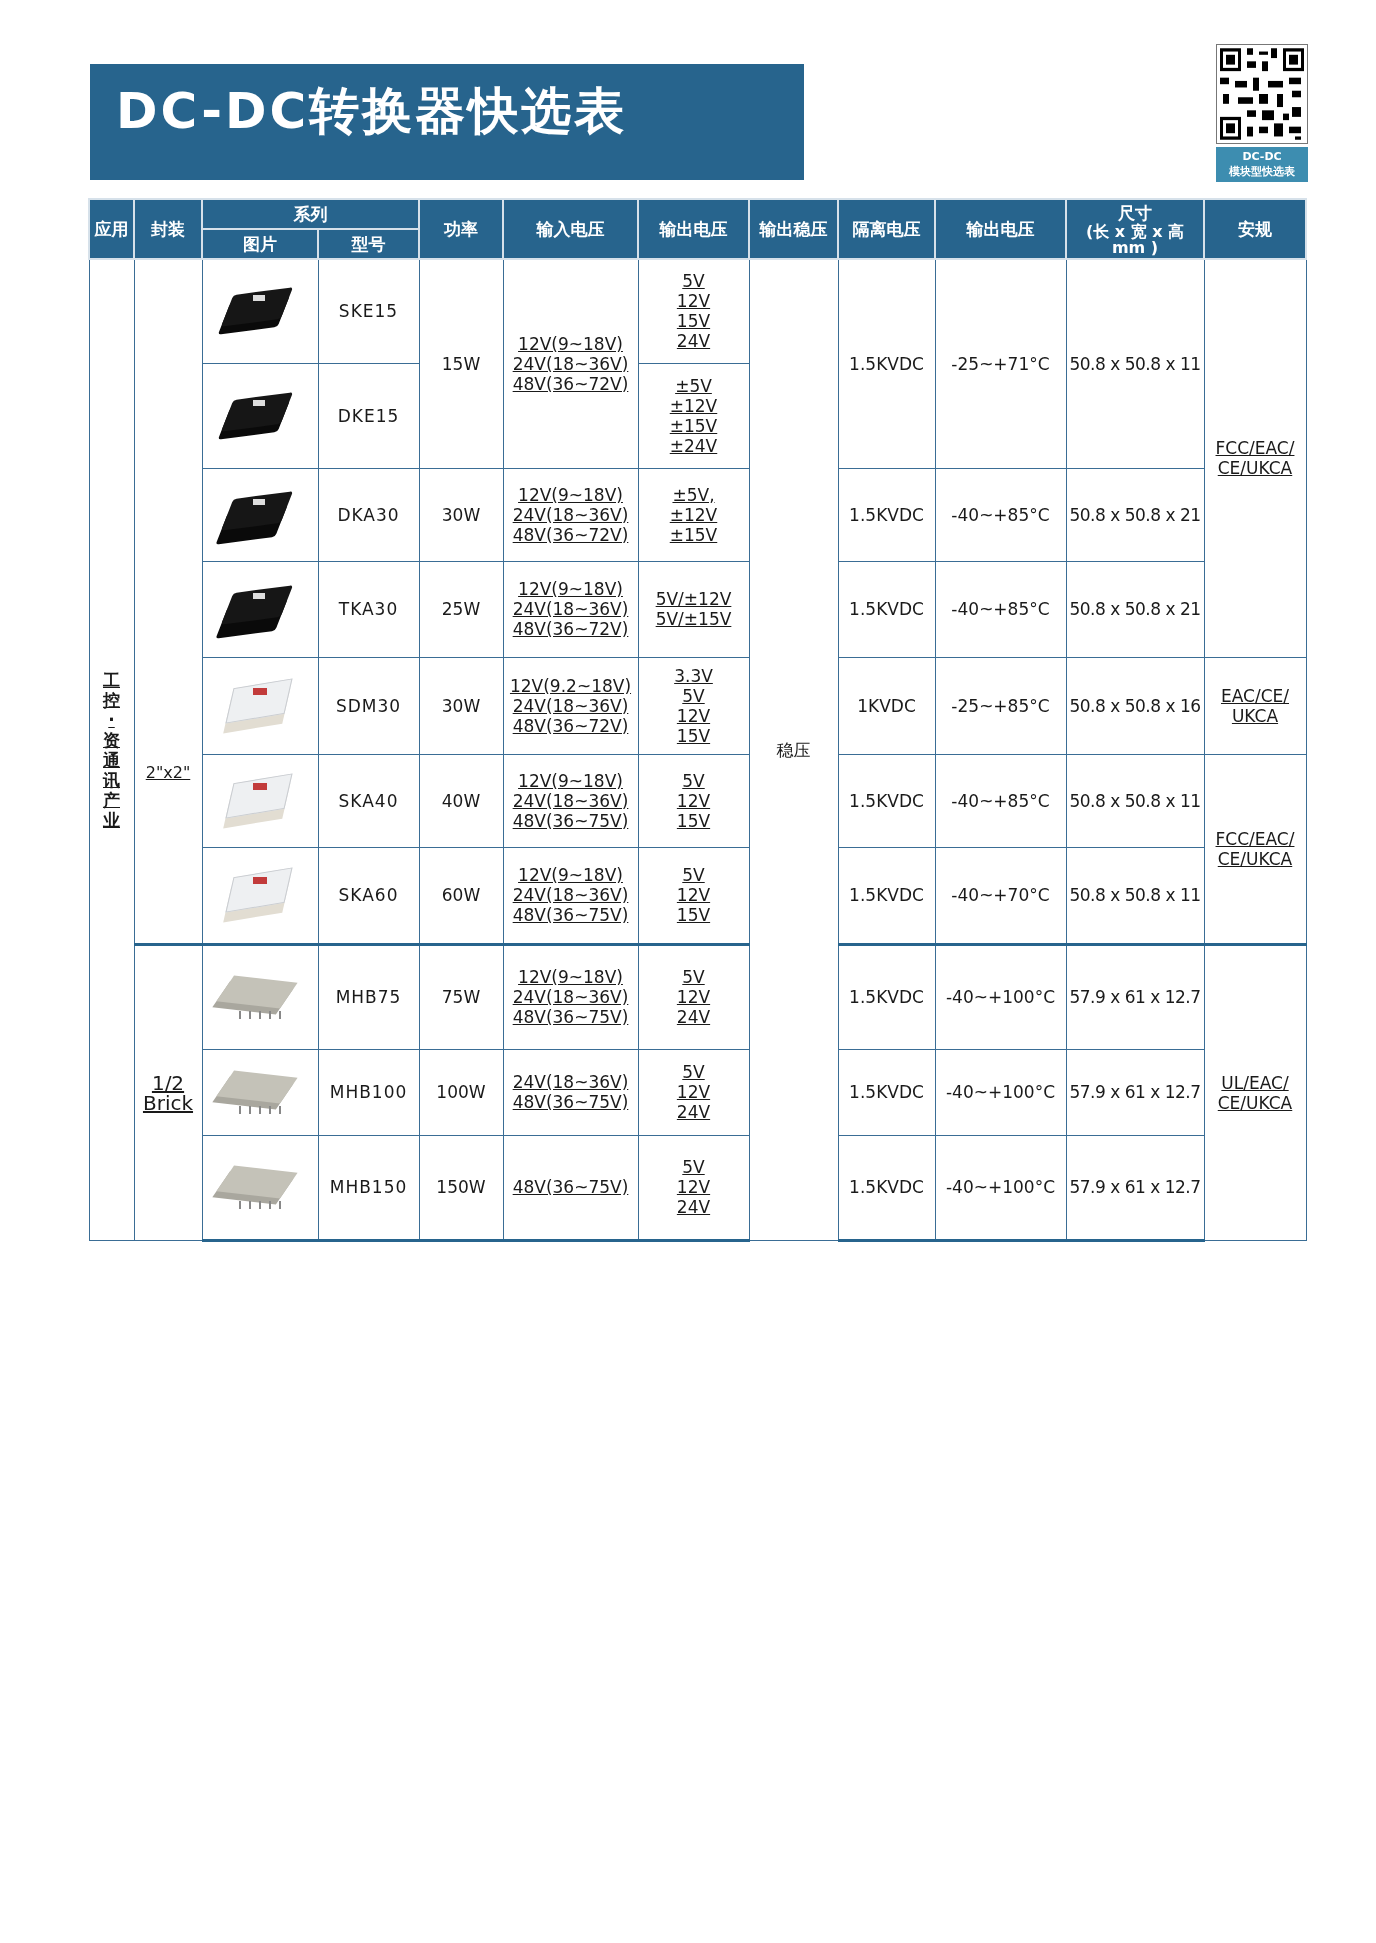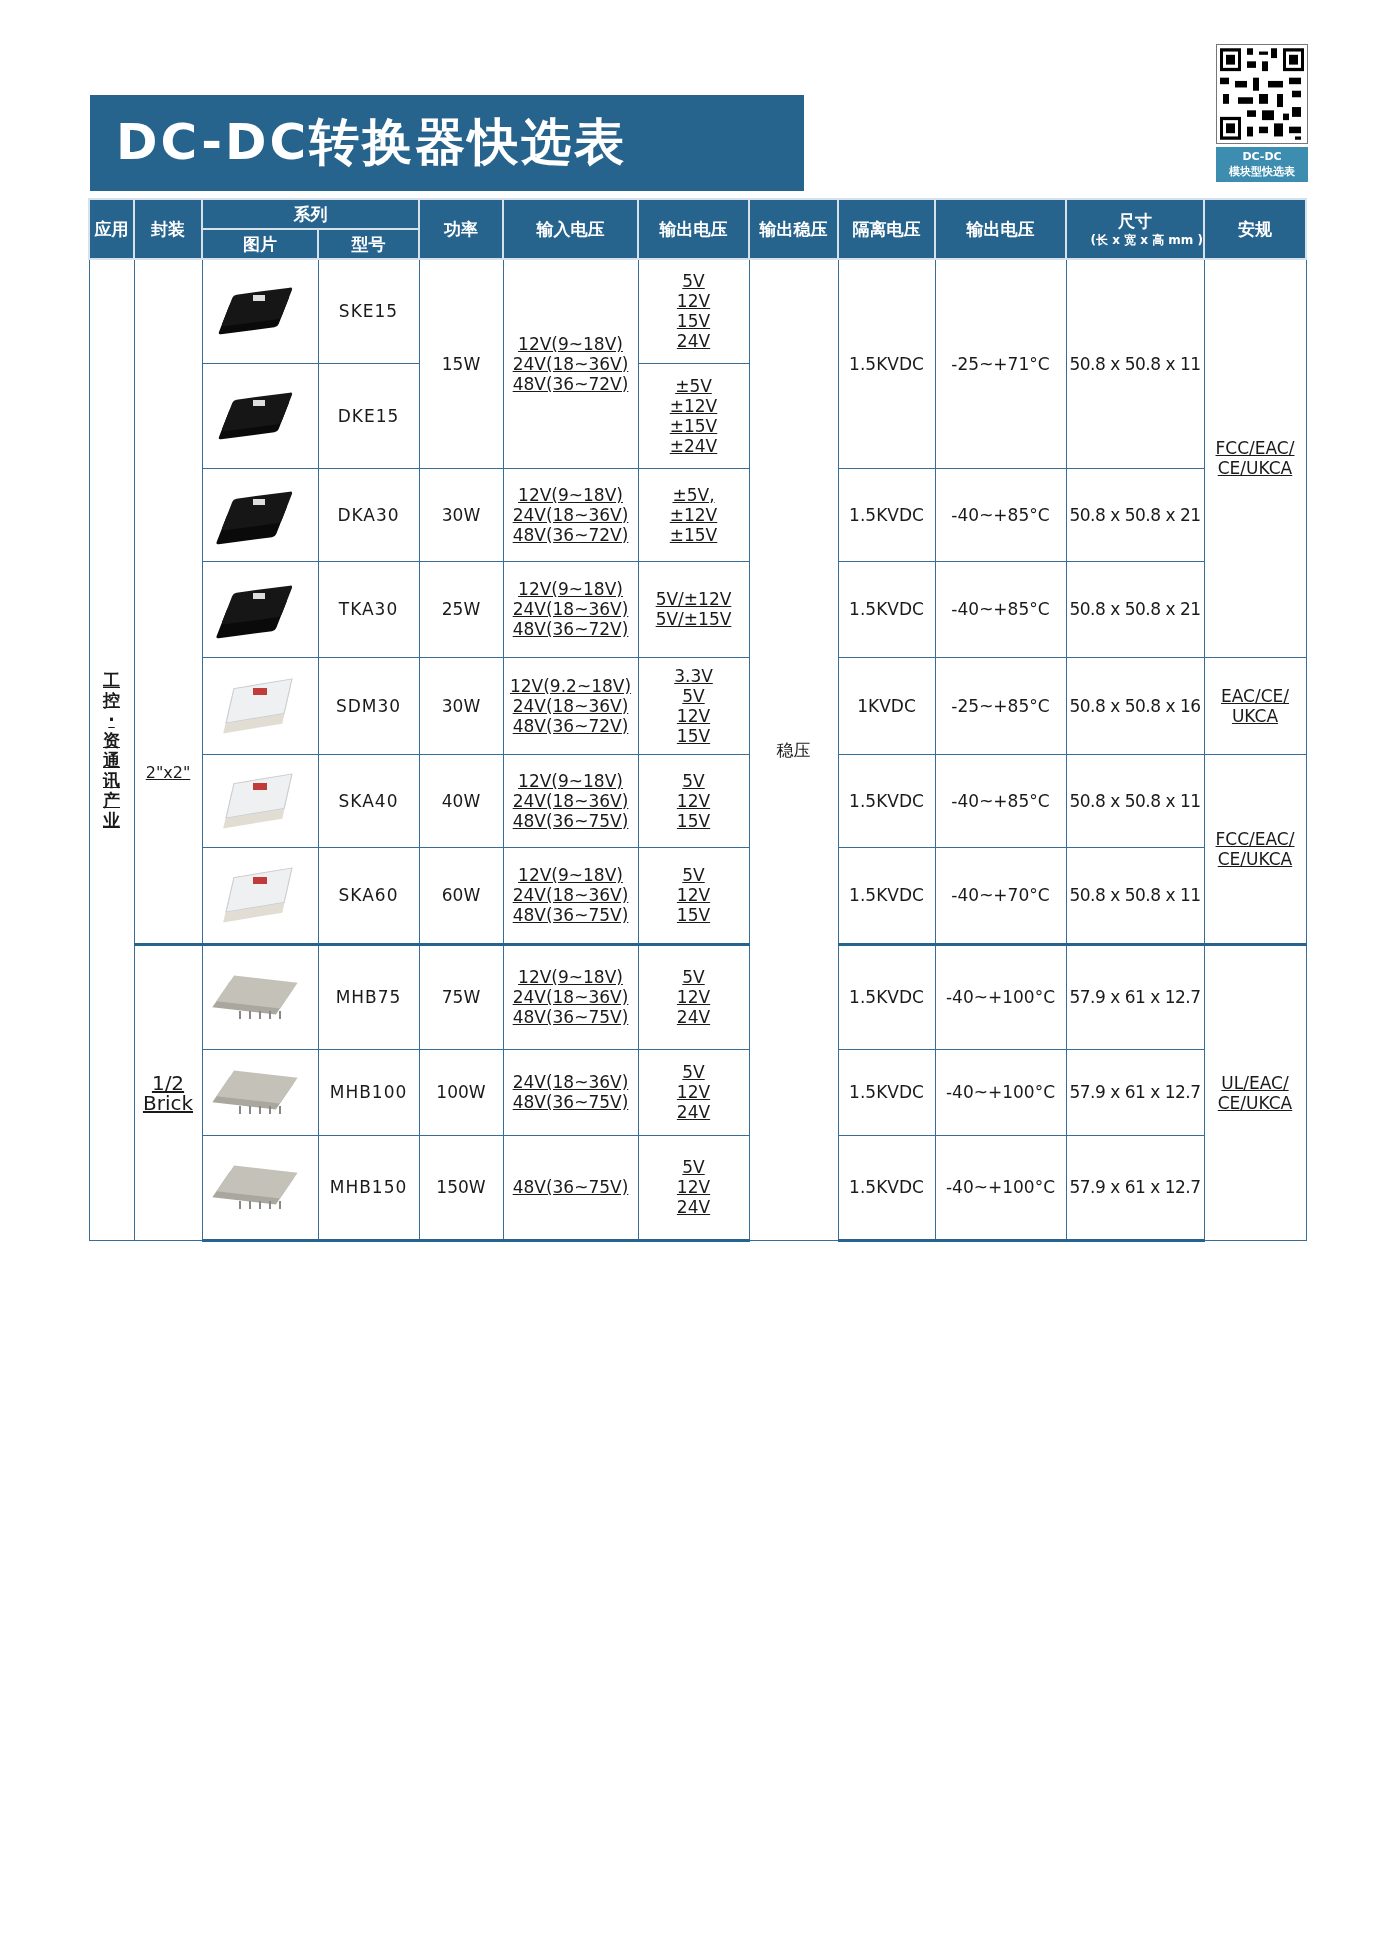--- a/index.html
+++ b/index.html
@@ -1,37 +1,37 @@
 <!DOCTYPE html>
 <html><head>
 <meta charset="utf-8">
 <style>
   html, body { margin:0; padding:0; background:#ffffff; }
   body { width:1376px; height:1943px; position:relative; overflow:hidden;
          font-family:"DejaVu Sans", "Liberation Sans", sans-serif; color:#1a1a1a; }
 
-  .title-bar { position:absolute; left:90px; top:95px; width:714px; height:96px;
+  .title-bar { position:absolute; left:90px; top:64px; width:714px; height:116px;
                background:#27648d; }
   .title-text { position:absolute; left:26px; top:14px; font-size:50px; font-weight:bold;
                 color:#ffffff; letter-spacing:3px; line-height:66px; white-space:nowrap; }
 
   .qr-box { position:absolute; left:1216px; top:44px; width:92px; height:144px; }
   .qr-code { position:absolute; left:0; top:0; width:92px; height:100px; background:#fff;
              border:1px solid #777; box-sizing:border-box; }
   .qr-label { position:absolute; left:0; top:103px; width:92px; height:35px; background:#3d8db0;
               color:#fff; font-size:11px; font-weight:bold; text-align:center; line-height:15px;
               padding-top:2px; box-sizing:border-box; }
 
   table.sel { position:absolute; left:88px; top:198px; border-collapse:collapse;
               table-layout:fixed; width:1217px; }
   table.sel th { background:#27648d; color:#fff; font-weight:bold; font-size:17px;
                  border:2px solid #d6e1ea; padding:0; text-align:center; vertical-align:middle; }
   table.sel td { border:1.5px solid #3a6d95; padding:0; text-align:center; vertical-align:middle;
                  font-size:17px; line-height:20px; background:#fff; }
-  .sizesub { font-size:12px; font-weight:bold; display:block; line-height:16px;text-align:right; }
+  .sizesub { font-size:16px; font-weight:bold; display:block; line-height:16px; }
   .sizemain { display:block; line-height:22px; }
   td.app { font-size:24px; font-weight:bold; line-height:32px; }
   td.pkg { vertical-align:top; padding-top:0; }
   td.model { text-align:left; padding-left:7px; letter-spacing:1px;margin-left:16px; }
   td.dim { font-size:15px; letter-spacing:-0.5px;margin-top:28px; }
   tr.group-sep td { border-top:3px solid #27648d; }
   table.sel tr.last td { border-bottom:3px solid #27648d; }
   .pre { white-space:pre-line;text-decoration:underline; }
 
   

